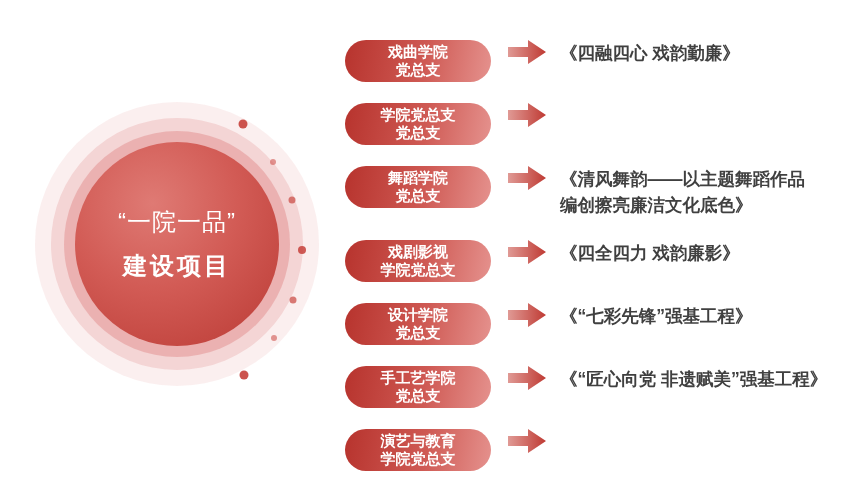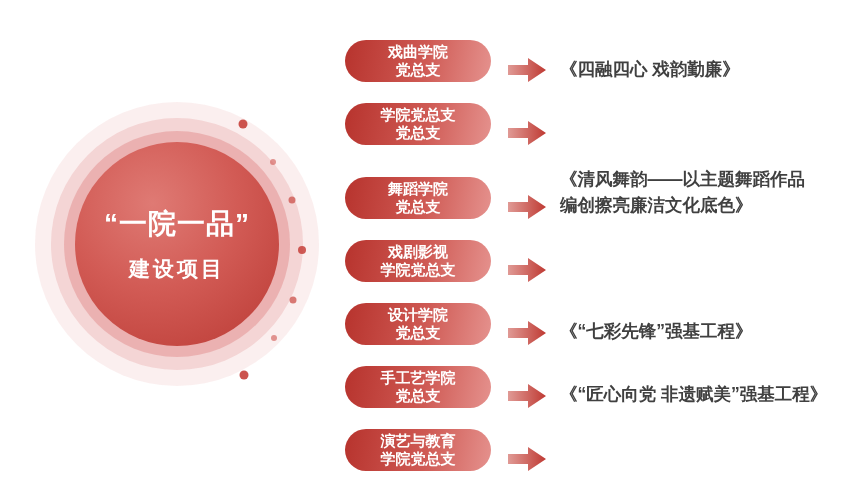--- a/index.html
+++ b/index.html
@@ -18,32 +18,32 @@
   .ring-outer{ left:35px;  top:102px; width:284px; height:284px; background:rgba(214,96,96,0.10); }
   .ring-mid  { left:51px;  top:118px; width:252px; height:252px; background:rgba(214,96,96,0.18); }
   .ring-inner{ left:64px;  top:131px; width:226px; height:226px; background:rgba(214,96,96,0.30); }
   .core{
     position:absolute; left:75px; top:142px;
     width:204px; height:204px; border-radius:50%;
     background:radial-gradient(circle at 38% 30%, #df7a74 0%, #d25b55 45%, #ba3a34 100%);
     display:flex; flex-direction:column; align-items:center; justify-content:center;
     color:#ffffff; text-align:center;
   }
-  .core .t1{ font-size:28px; font-weight:bold; letter-spacing:1px; }
-  .core .t2{ font-size:21px; font-weight:bold; letter-spacing:3px; margin-top:12px; }
+  .core .t1{ font-size:24px; font-weight:normal; letter-spacing:1px; }
+  .core .t2{ font-size:24px; font-weight:bold; letter-spacing:3px; margin-top:12px; }
 
   
   .arc-svg{ position:absolute; left:0; top:0; pointer-events:none; }
 
   
   .rows{
     position:absolute; left:345px; top:40px;
     display:flex; flex-direction:column; gap:21px;
   }
-  .row{ display:flex; align-items:flex-end; min-height:40px; }
+  .row{ display:flex; align-items:flex-start; min-height:40px; }
   .pill{
     width:146px; min-height:40px;
     border-radius:22px;
     background:linear-gradient(100deg, #b7332d 0%, #cf5a54 55%, #e5928e 100%);
     display:flex; flex-direction:column; align-items:center; justify-content:center;
     color:#ffffff; font-weight:bold; font-size:15px; line-height:18px;
     padding:3px 6px; text-align:center;
     flex-shrink:0;
   }
   .arrow{ margin-left:17px; margin-right:14px; flex-shrink:0; display:flex; align-items:center; }
@@ -131,20 +131,21 @@
     <div class="row">
       <div class="pill">
         <span>戏剧影视</span>
         <span>学院党总支</span>
       </div>
       <div class="arrow">
         <svg width="38" height="24">
             <polygon points="0,7 20,7 20,0 38,12 20,24 20,17 0,17" fill="url(#arrowGrad)"></polygon>
           </svg>
       </div>
+      <div class="project">《四全四力 戏韵廉影》</div>
     </div>
 
     <div class="row">
       <div class="pill">
         <span>设计学院</span>
         <span>党总支</span>
       </div>
       <div class="arrow">
         <svg width="38" height="24">
             <polygon points="0,7 20,7 20,0 38,12 20,24 20,17 0,17" fill="url(#arrowGrad)"></polygon>

